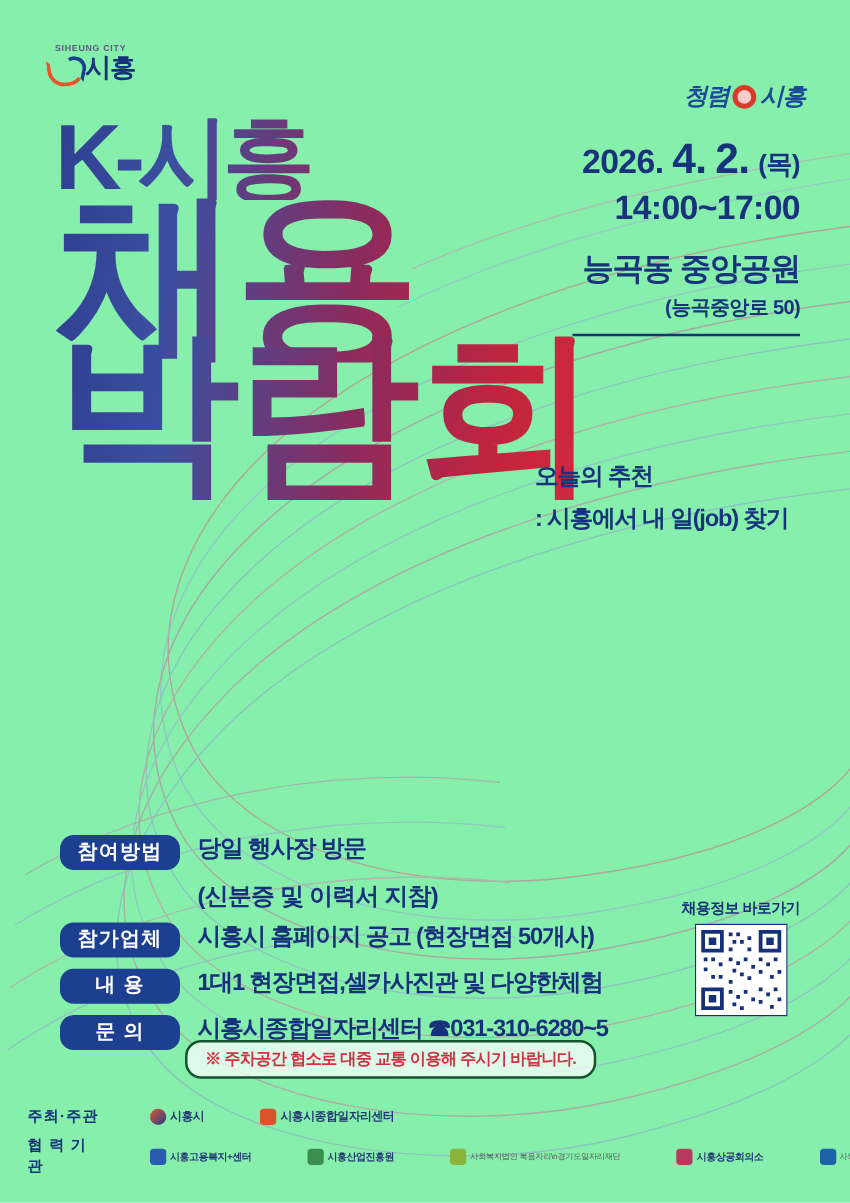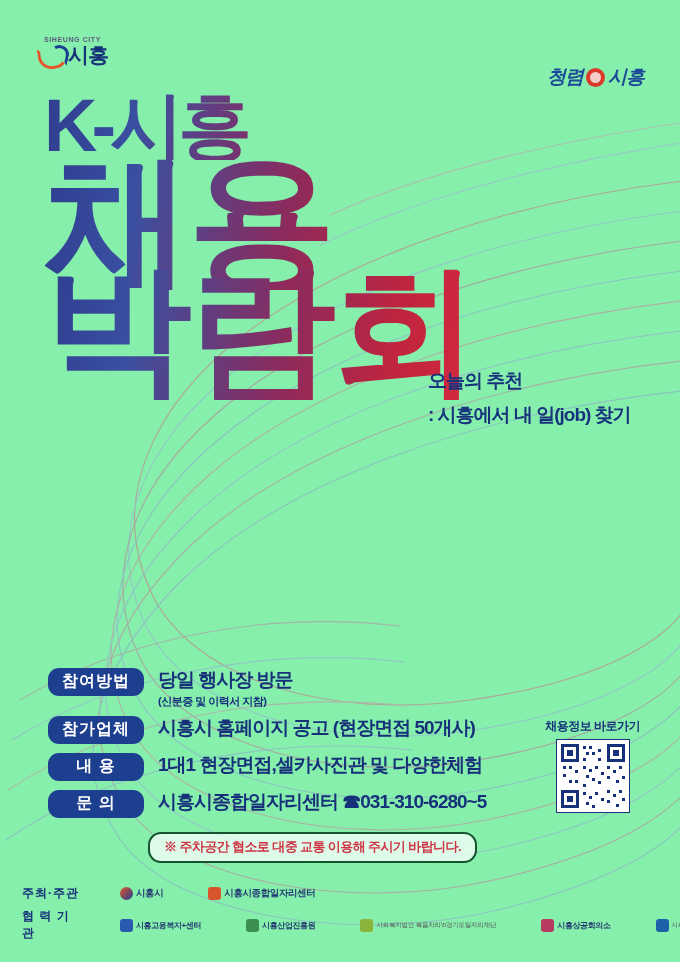--- a/index.html
+++ b/index.html
@@ -243,24 +243,24 @@
     margin-left: 14px;
     color: #16317a;
     font-size: 19px;
     font-weight: bold;
     letter-spacing: -1px;
     line-height: 1.15;
     padding-top: 1px;
   }
   .d-sub {
     display: block;
-    font-size: 11px;
+    font-size: 19px;
     font-weight: bold;
     color: #16317a;
-    margin-top: 4px;
+    margin-top: 16px;
     letter-spacing: -0.5px;
   }
 
   
   .qr-box {
     position: absolute;
     right: 40px;
     top: 718px;
     z-index: 6;
     text-align: center;
@@ -398,20 +398,32 @@
       <span class="txt2">시흥</span>
     </div>
   </div>
 
   <div class="title-block">
     <div class="t-line t1">K-시흥</div>
     <div class="t-line t2">채용</div>
     <div class="t-line t3">박람회</div>
   </div>
 
+  <div class="info-right">
+    <div class="info-date">
+      <span>2026.</span>
+      <span class="big">4.</span>
+      <span class="big">2.</span>
+      <span class="day">(목)</span>
+    </div>
+    <div class="info-time">14:00~17:00</div>
+    <div class="info-place">능곡동 중앙공원</div>
+    <div class="info-addr">(능곡중앙로 50)</div>
+    <div class="info-rule"></div>
+  </div>
 
   <div class="rec-wrap">
     <div class="rec-1">오늘의 추천</div>
     <div class="rec-2">: 시흥에서 내 일(job) 찾기</div>
   </div>
 
   <div class="details">
     <div class="d-row">
       <div class="d-label">참여방법</div>
       <div class="d-val">

